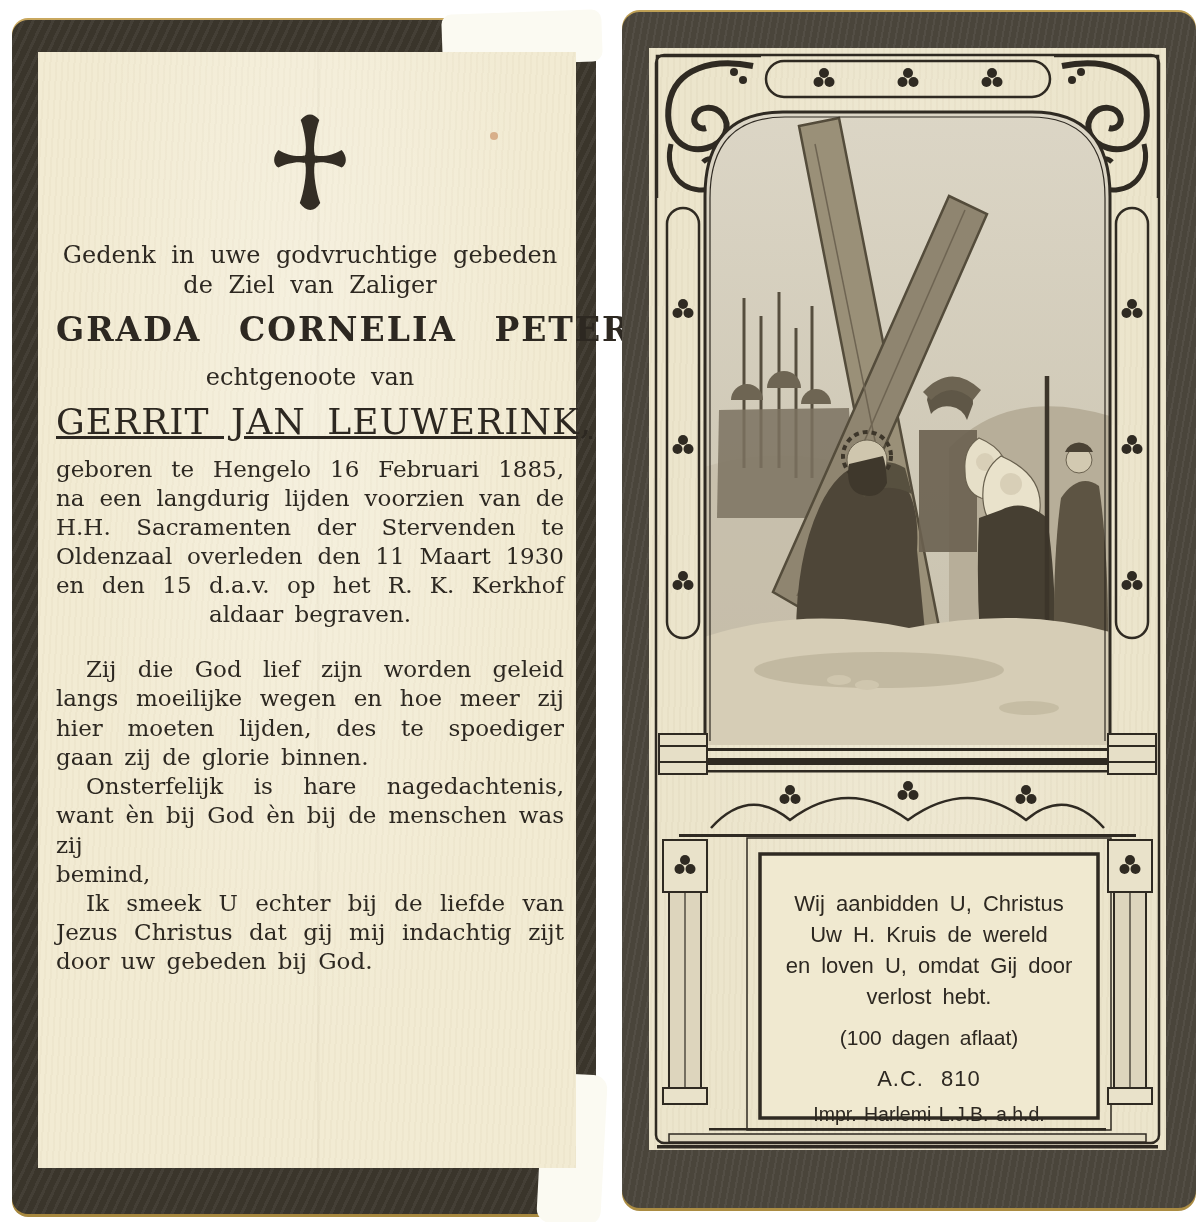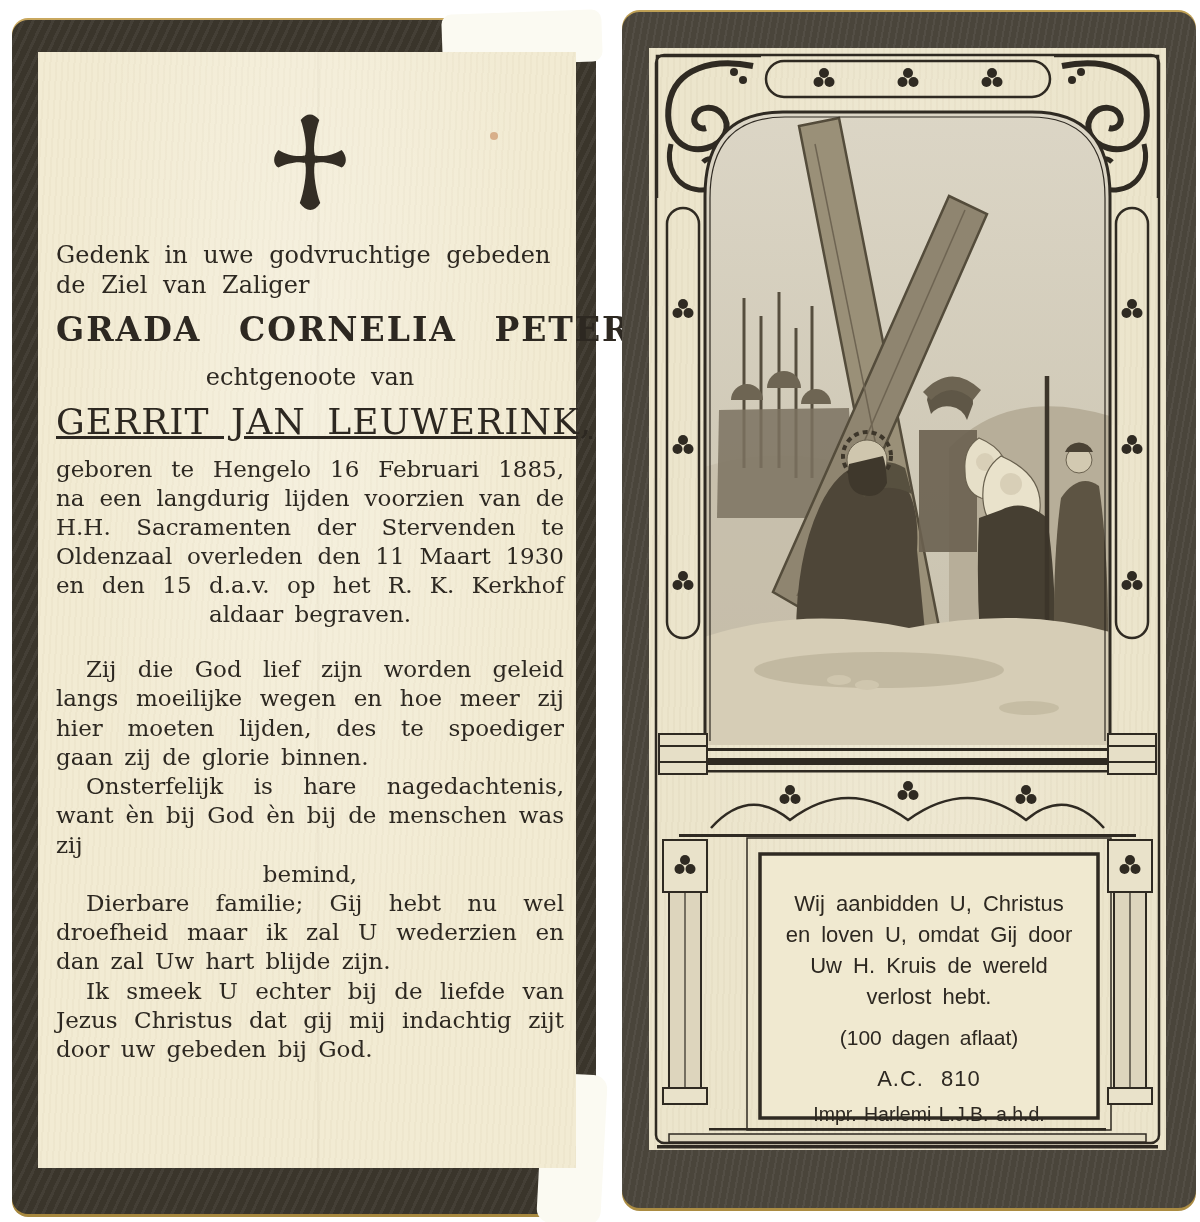--- a/index.html
+++ b/index.html
@@ -34,39 +34,39 @@
   }
   .damage-br{
     position:absolute;right:-8px;bottom:-10px;width:64px;height:150px;
     background:#fbfaf2;border-radius:14px;transform:rotate(3deg);
   }
   .stain-dot{
     position:absolute;width:8px;height:8px;border-radius:50%;
     background:#c98f62;opacity:.65;
   }
   .cross-wrap{text-align:center;margin-top:56px;height:108px;}
-  .intro{margin-top:24px;font-size:24px;line-height:1.26;word-spacing:8px;}
+  .intro{margin-top:24px;text-align:center;font-size:24px;line-height:1.26;word-spacing:8px;}
   .name{
     margin-top:10px;text-align:center;font-size:33px;font-weight:bold;
     letter-spacing:2px;word-spacing:24px;white-space:nowrap;
   }
   .relation{margin-top:14px;text-align:center;font-size:24px;word-spacing:7px;}
   .spouse{margin-top:10px;text-align:center;font-size:36px;letter-spacing:1px;word-spacing:9px;white-space:nowrap;text-decoration:underline;}
   .vita{
     margin-top:13px;font-size:23px;line-height:1.26;
     text-align:justify;text-align-last:center;word-spacing:4px;
   }
   .body-block{margin-top:26px;}
   p.bodypar{
     font-size:23px;line-height:1.27;text-align:justify;
     word-spacing:4px;margin:0;text-indent:30px;
   }
   p.stretch-last{text-align-last:justify;}
   .p2-lastline{
-    display:flex;justify-content:center;align-items:baseline;
+    display:flex;justify-content:space-between;align-items:baseline;
     font-size:23px;line-height:1.27;
   }
   .p2-lastline .cite{padding-right:34px;}
 
   
   .card-right{
     position:absolute;left:622px;top:12px;width:574px;height:1196px;
     background:
       repeating-linear-gradient(100deg, rgba(255,255,255,.05) 0 2px, transparent 2px 7px),
       #4a453b;
@@ -123,21 +123,20 @@
     <div class="spouse">GERRIT JAN LEUWERINK,</div>
 
     <div class="vita">geboren te Hengelo 16 Februari 1885, na een langdurig lijden voorzien van de H.H. Sacramenten der Stervenden te Oldenzaal overleden den 11 Maart 1930 en den 15 d.a.v. op het R. K. Kerkhof aldaar begraven.</div>
 
     <div class="body-block">
       <p class="bodypar">Zij die God lief zijn worden geleid langs moeilijke wegen en hoe meer zij hier moeten lijden, des te spoediger gaan zij de glorie binnen.</p>
       <p class="bodypar stretch-last">Onsterfelijk is hare nagedachtenis, want èn bij God èn bij de menschen was zij</p>
       <div class="p2-lastline">
         <span>bemind,</span>
       </div>
-      <p class="bodypar">Dierbare familie; Gij hebt nu wel droefheid maar ik zal U wederzien en dan zal Uw hart blijde zijn.</p>
       <p class="bodypar">Ik smeek U echter bij de liefde van Jezus Christus dat gij mij indachtig zijt door uw gebeden bij God.</p>
     </div>
 
   </div>
 </div>
 
 <div class="card-right">
   <div class="rc-panel">
 
     <svg width="517" height="1102" viewBox="0 0 517 1102">
@@ -275,21 +274,21 @@
 
       <g>
         <rect x="60" y="1080" width="397" height="2.5" fill="#2f2a22"></rect>
         <rect x="20" y="1086" width="477" height="8" fill="#e2dbc2" stroke="#2f2a22" stroke-width="1.5"></rect>
         <rect x="8" y="1097" width="501" height="3.5" fill="#2f2a22"></rect>
       </g>
     </svg>
 
     <div class="rc-text">
       <div class="rc-prayer-line">Wij aanbidden U, Christus</div>
+      <div class="rc-prayer-line">Uw H. Kruis de wereld</div>
       <div class="rc-prayer-line">en loven U, omdat Gij door</div>
-      <div class="rc-prayer-line">Uw H. Kruis de wereld</div>
       <div class="rc-prayer-line">verlost hebt.</div>
       <div class="rc-indulgence">(100 dagen aflaat)</div>
       <div class="rc-reference">A.C. 810</div>
       <div class="rc-imprimatur">Impr. Harlemi L.J.B. a.h.d.</div>
     </div>
   </div>
 </div>
 
 </body></html>

